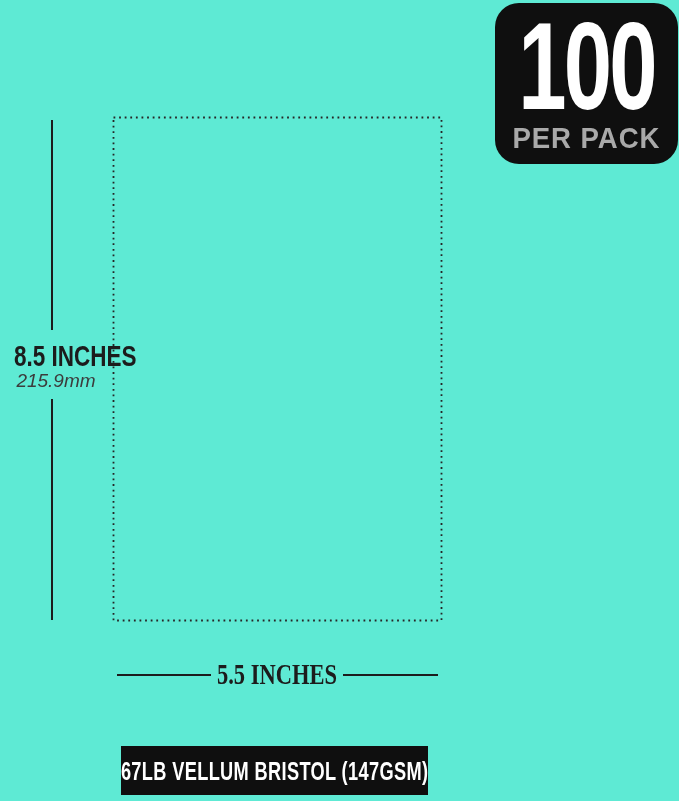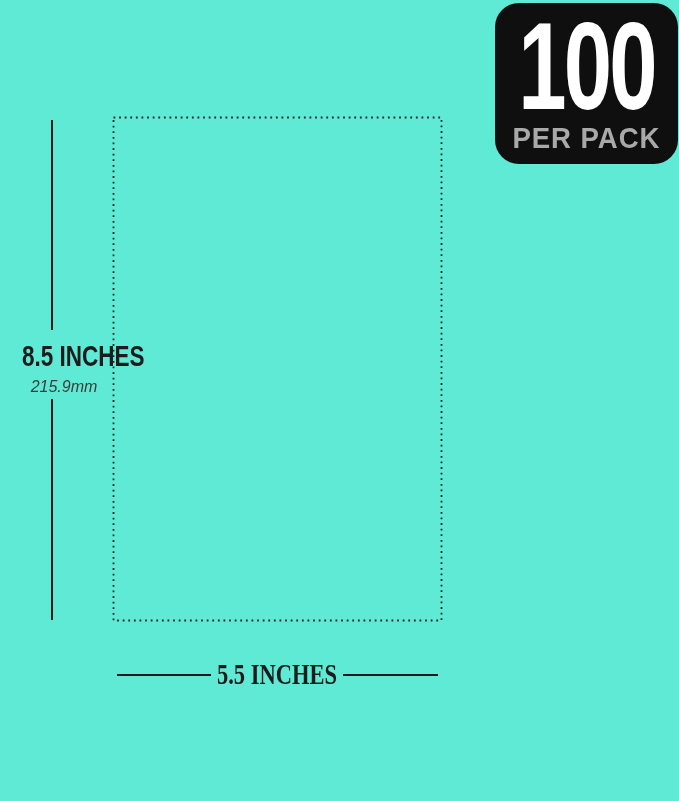--- a/index.html
+++ b/index.html
@@ -77,37 +77,36 @@
     background: #1c1c1c;
   }
   .hline-left  { left: 117px; width: 94px; }
   .hline-right { left: 343px; width: 95px; }
 
   
   .dim-label {
     position: absolute;
     text-align: center;
   }
-  .height-label { left: 8px;  top: 341px; width: 112px; }
+  .height-label { left: 0px;  top: 341px; width: 112px; }
   .width-label  { left: 113px; top: 659px; width: 328px; font-family: Liberation Serif, serif; }
   .dim-inches {
     font-weight: bold;
     font-size: 30px;
     line-height: 1;
     color: #1c1c1c;
     transform: scaleX(0.75);
     transform-origin: 50% 50%;
     white-space: nowrap;
   }
   .dim-mm {
     font-style: italic;
-    font-size: 16px;
+    font-size: 19px;
     line-height: 1;
     color: #3c3c3c;
-    margin-top: 8px;
     white-space: nowrap;
   }
 
   
   .footer-bar {
     position: absolute;
     left: 121px;
     top: 746px;
     width: 307px;
     height: 49px;
@@ -149,14 +148,17 @@
     <div class="dim-mm">215.9mm</div>
   </div>
 
   <div class="hline hline-left"></div>
   <div class="hline hline-right"></div>
 
   <div class="dim-label width-label">
     <div class="dim-inches">5.5 INCHES</div>
   </div>
 
+  <div class="footer-bar">
+    <div class="footer-text">67LB VELLUM BRISTOL (147GSM)</div>
+  </div>
 
 </div>
 
 </body></html>

